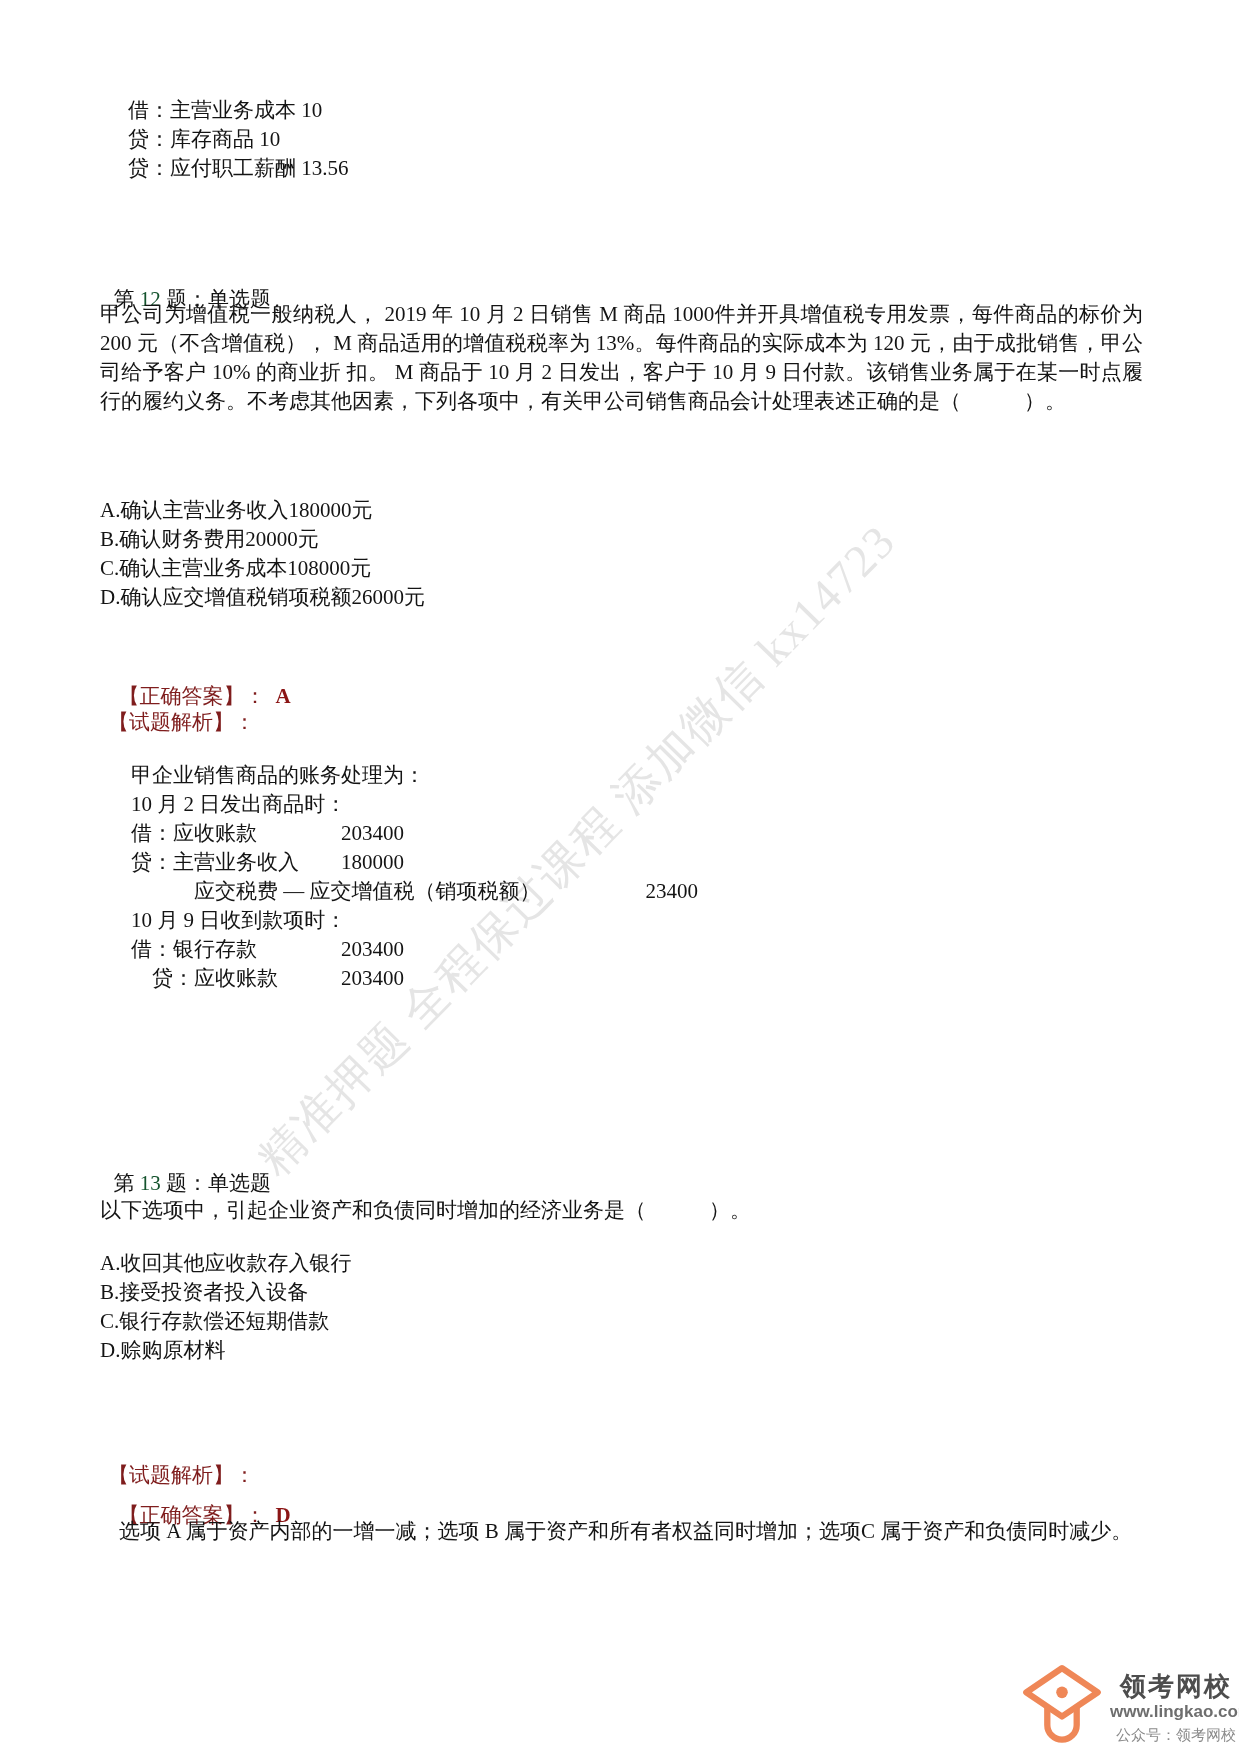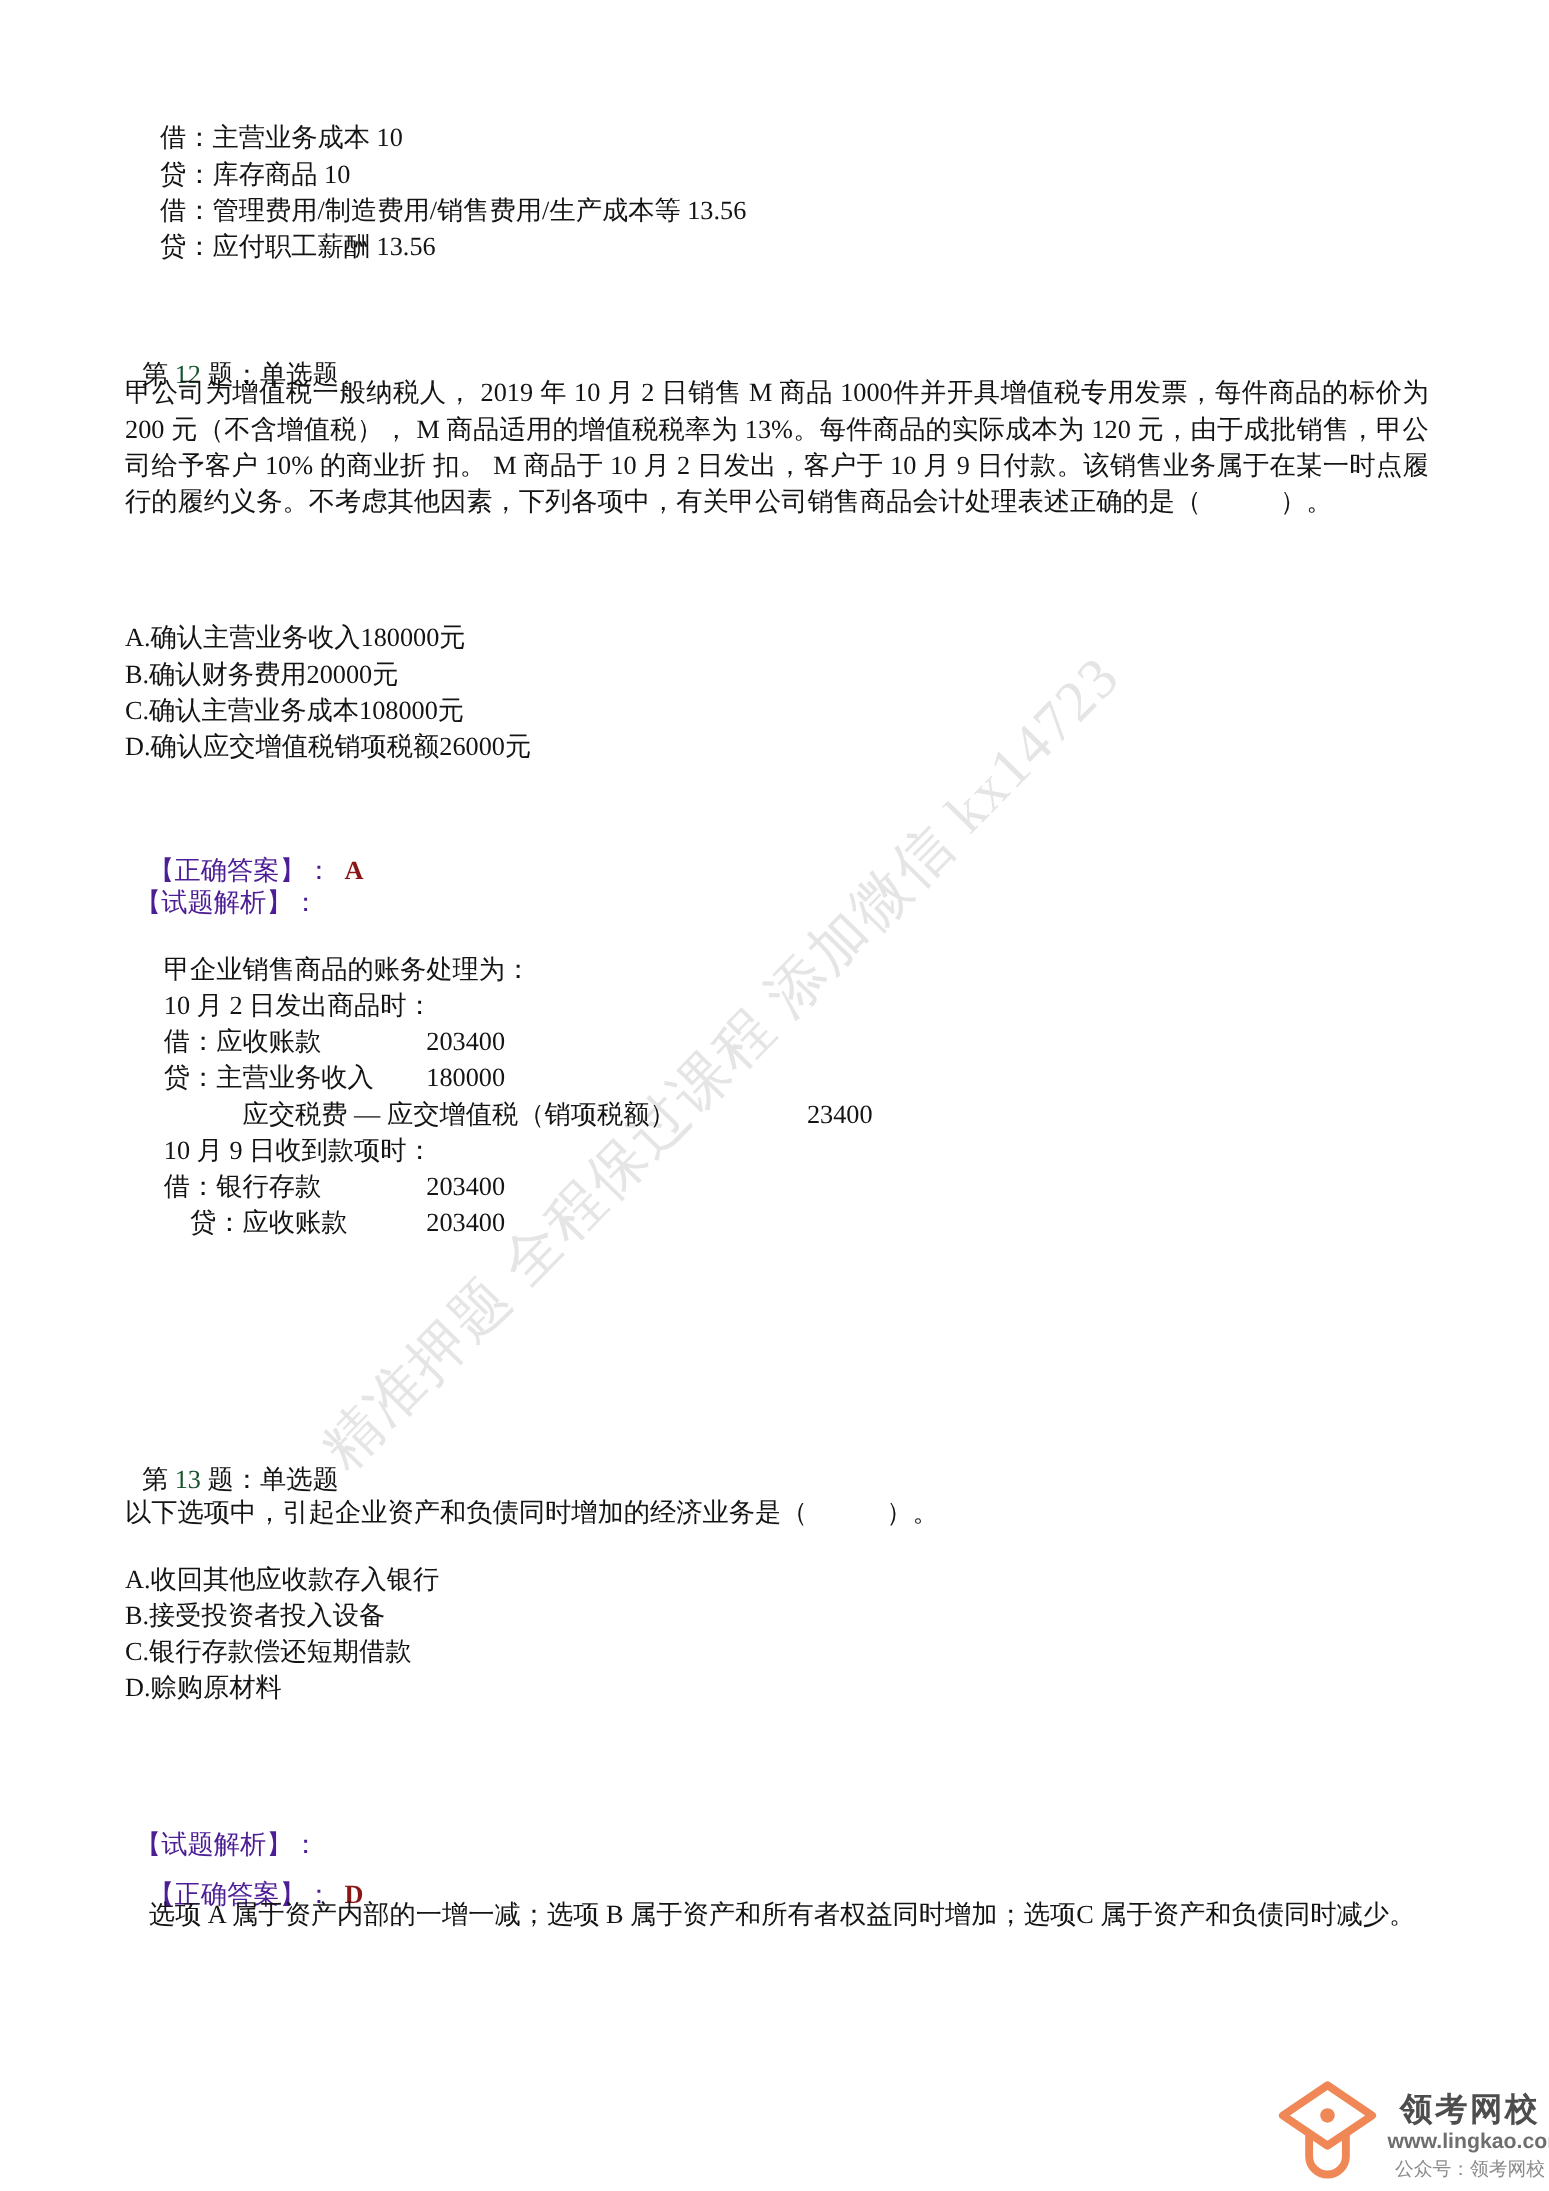--- a/index.html
+++ b/index.html
@@ -5,21 +5,21 @@
   *{box-sizing:border-box;margin:0;padding:0}
   html,body{background:#ffffff}
   body{
     width:1239px;height:1753px;position:relative;overflow:hidden;
     font-family:"Liberation Serif","DejaVu Serif",serif;color:#141414;
   }
   .abs{position:absolute;z-index:1}
   .line{white-space:pre-wrap;font-size:21px;line-height:29px}
   .para{white-space:pre-wrap;font-size:21px;line-height:29px;text-align:justify}
   .qnum{color:#14532d}
-  .red{color:#4c1d95}
+  .red{color:#7f1d1d}
   .ansletter{color:#8b1515;font-weight:bold;margin-left:10px}
 
   .carryover{left:128px;top:96px}
   .q12-header{left:103px;top:256px}
   .q12-stem{left:100px;top:300px;width:1043px}
   .q12-options{left:100px;top:496px}
   .q12-answer{left:108px;top:653px}
   .q12-analysis-label{left:108px;top:708px}
   .q12-analysis{left:131px;top:761px}
   .q13-header{left:103px;top:1140px}
@@ -42,21 +42,20 @@
   .logo-wechat{font-size:15px;color:#8a8a8a;line-height:20px;margin-top:3px}
 </style>
 </head>
 <body>
 
 <div class="watermark">精准押题 全程保过课程 添加微信 kx14723</div>
 
 <div class="abs carryover">
   <div class="line">借：主营业务成本 10</div>
   <div class="line">贷：库存商品 10</div>
-  <div class="line">借：管理费用/制造费用/销售费用/生产成本等 13.56</div>
   <div class="line">贷：应付职工薪酬 13.56</div>
 </div>
 
 <div class="abs q12-header line">
   <span>第 </span><span class="qnum">12</span><span> 题：单选题</span>
 </div>
 
 <div class="abs q12-stem para">甲公司为增值税一般纳税人， 2019 年 10 月 2 日销售 M 商品 1000件并开具增值税专用发票，每件商品的标价为 200 元（不含增值税）， M 商品适用的增值税税率为 13%。每件商品的实际成本为 120 元，由于成批销售，甲公司给予客户 10% 的商业折 扣。 M 商品于 10 月 2 日发出，客户于 10 月 9 日付款。该销售业务属于在某一时点履行的履约义务。不考虑其他因素，下列各项中，有关甲公司销售商品会计处理表述正确的是（　　　）。</div>
 
 <div class="abs q12-options">

